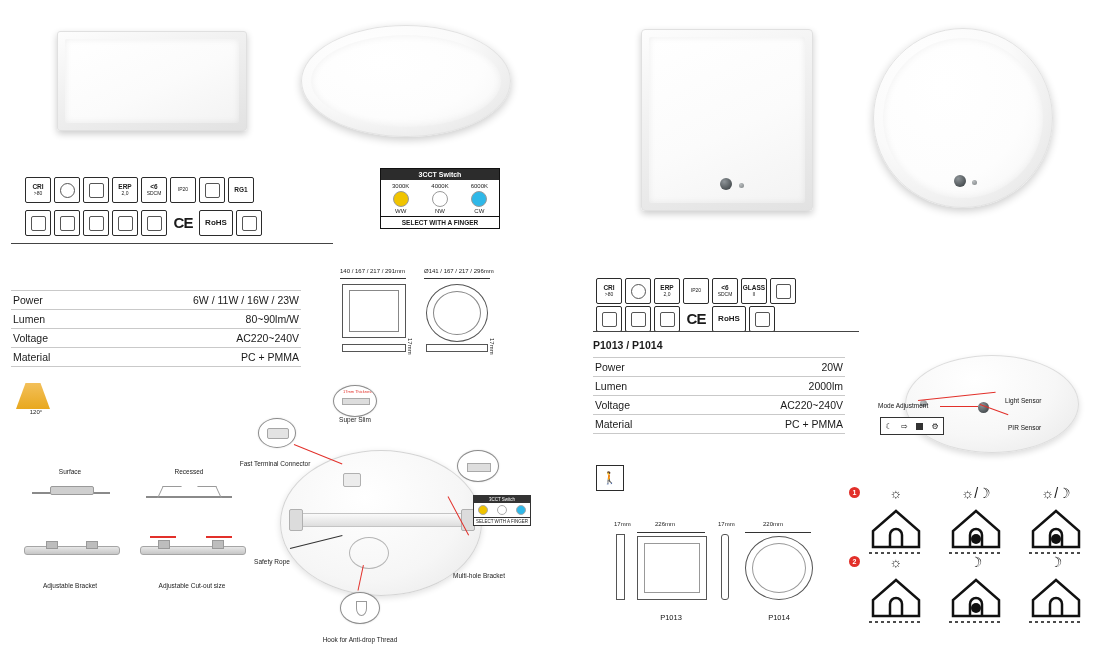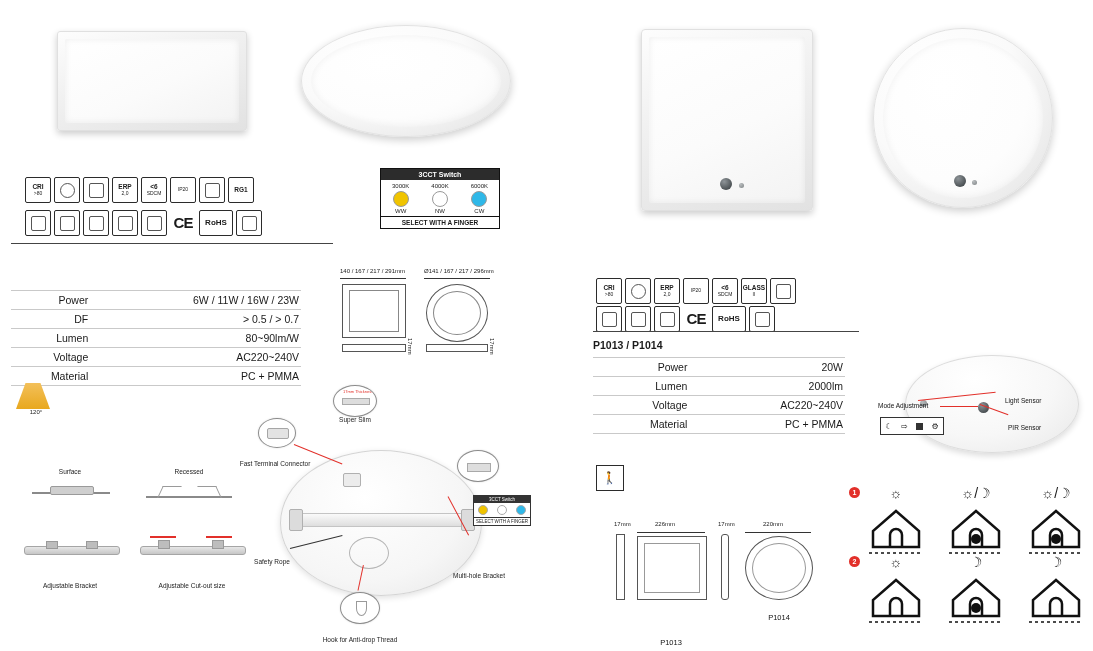--- a/index.html
+++ b/index.html
@@ -91,21 +91,21 @@
     width: 14px; height: 14px; border-radius: 50%;
     margin: 2px auto 1px; border: 1px solid #9a9a9a;
   }
   .cct .ftr { border-top: 1px solid #111; font-size: 6.5px; padding: 2px 0; font-weight: bold;}
 
   
   .title-block { font-size: 10.5px; font-weight: bold; line-height: 1.5; }
   table.spec { border-collapse: collapse; font-size: 10.5px; }
   table.spec td { border-bottom: 1px solid #c9c9c9; padding: 3px 2px; }
   table.spec tr:first-child td { border-top: 1px solid #c9c9c9; }
-  table.spec td.k { text-align: right; }
+  table.spec td.k { text-align: left; }
   table.spec td.v { text-align: right; }
   .rule { border-top: 1px solid #444; }
 
   
   .dim-txt { font-size: 6px; color: #222; }
   .cap { font-size: 6.5px; color: #222; text-align: center; }
   .cap9 { font-size: 7.5px; color: #111; text-align: center; }
   .lbl-sm { font-size: 6.5px; color: #111; }
 
   .beam {
@@ -229,24 +229,20 @@
 
 <div class="abs rule" style="left:11px; top:243px; width:322px;"></div>
 <div class="abs title-block" style="left:11px; top:250px;">
 </div>
 
 <table class="abs spec" style="left:11px; top:290px; width:290px;">
   <tbody>
       <tr>
     <td class="k">Power</td>
     <td class="v">6W / 11W / 16W / 23W</td>
-  </tr>
-  <tr>
-    <td class="k">DF</td>
-    <td class="v">&gt; 0.5 / &gt; 0.7</td>
   </tr>
   <tr>
     <td class="k">Lumen</td>
     <td class="v">80~90lm/W</td>
   </tr>
   <tr>
     <td class="k">Voltage</td>
     <td class="v">AC220~240V</td>
   </tr>
   <tr>
@@ -445,21 +441,21 @@
 <div class="abs lbl-sm" style="left:878px; top:402px;">Mode Adjustment</div>
 <div class="abs lead" style="left:940px; top:406px; width:38px;"></div>
 
 <div class="abs dim-txt" style="left:614px; top:521px;">17mm</div>
 <div class="abs" style="left:616px; top:534px; width:7px; height:64px; border:1px solid #555;"></div>
 <div class="abs dim-txt" style="left:655px; top:521px;">226mm</div>
 <div class="abs" style="left:637px; top:532px; width:68px; height:1px; background:#333;"></div>
 <div class="abs" style="left:637px; top:536px; width:68px; height:62px; border:1px solid #555;">
   <div class="abs" style="left:6px; top:6px; right:6px; bottom:6px; border:1px solid #999;"></div>
 </div>
-<div class="abs cap9" style="left:640px; top:638px; width:62px;">P1013</div>
+<div class="abs cap9" style="left:640px; top:613px; width:62px;">P1013</div>
 
 <div class="abs dim-txt" style="left:718px; top:521px;">17mm</div>
 <div class="abs" style="left:721px; top:534px; width:6px; height:64px; border:1px solid #555; border-radius:3px;"></div>
 <div class="abs dim-txt" style="left:763px; top:521px;">220mm</div>
 <div class="abs" style="left:745px; top:532px; width:66px; height:1px; background:#333;"></div>
 <div class="abs" style="left:745px; top:536px; width:66px; height:62px; border:1px solid #555; border-radius:50%;">
   <div class="abs" style="left:6px; top:6px; right:6px; bottom:6px; border:1px solid #999; border-radius:50%;"></div>
 </div>
 <div class="abs cap9" style="left:748px; top:613px; width:62px;">P1014</div>
 

